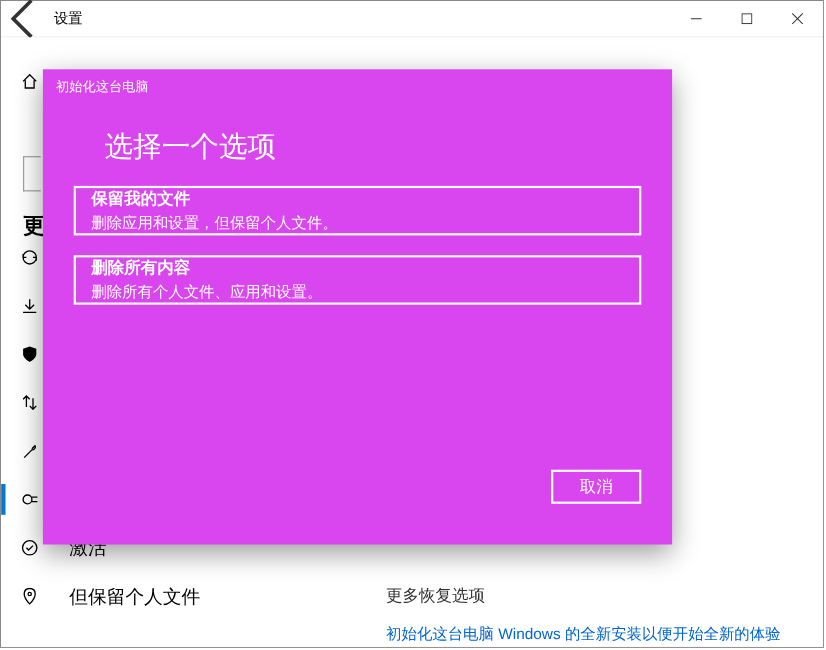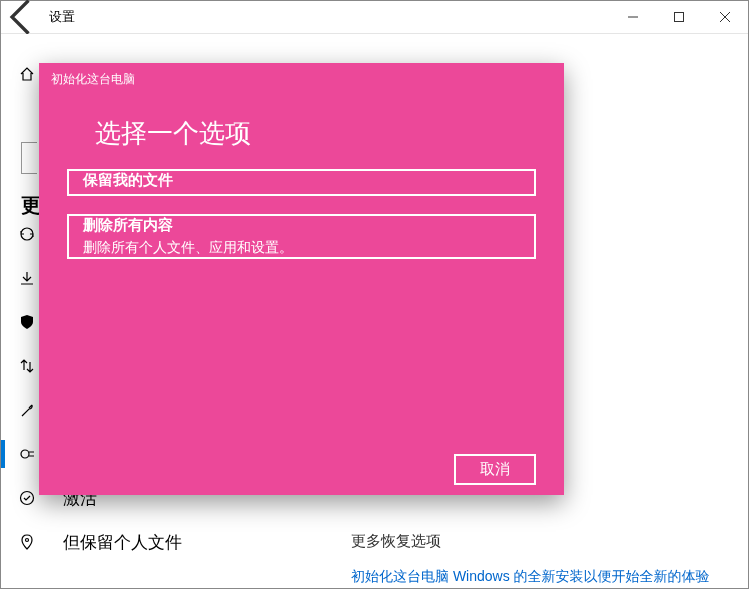--- a/index.html
+++ b/index.html
@@ -82,23 +82,23 @@
       top: 158px;
       font-size: 20px;
       font-weight: 600;
       color: #000;
     }
     
     .modal {
       position: absolute;
       left: 38px;
       top: 62px;
-      width: 525px;
+      width: 572px;
       height: 432px;
-      background: #ec4899;
+      background: #d946ef;
       color: #fff;
       box-shadow: 0 8px 24px rgba(0,0,0,0.4);
     }
     .modal-titlebar {
       font-size: 12px;
       padding: 8px 12px 0 12px;
       color: #fff;
     }
     .modal-heading {
       font-size: 26px;
@@ -120,21 +120,21 @@
       font-weight: 600;
       margin-bottom: 4px;
     }
     .option-desc {
       font-size: 14px;
       font-weight: 400;
     }
     .modal-footer {
       position: absolute;
       right: 28px;
-      bottom: 10px;
+      bottom: 37px;
     }
     .cancel-btn {
       border: 2px solid #fff;
       background: transparent;
       color: #fff;
       font-size: 15px;
       padding: 4px 24px;
       cursor: pointer;
       font-family: inherit;
     }
@@ -280,20 +280,21 @@
       <div class="bg-link" style="left:10px;">初始化这台电脑 Windows 的全新安装以便开始全新的体验</div>
     </div>
   </div>
 
   <div class="modal">
     <div class="modal-titlebar">初始化这台电脑</div>
     <div class="modal-heading">选择一个选项</div>
     <div class="modal-options">
       <div class="option-card">
         <div class="option-title">保留我的文件</div>
+        <div class="option-desc">删除应用和设置，但保留个人文件。</div>
       </div>
       <div class="option-card">
         <div class="option-title">删除所有内容</div>
         <div class="option-desc">删除所有个人文件、应用和设置。</div>
       </div>
     </div>
     <div class="modal-footer">
       <button class="cancel-btn">取消</button>
     </div>
   </div>

